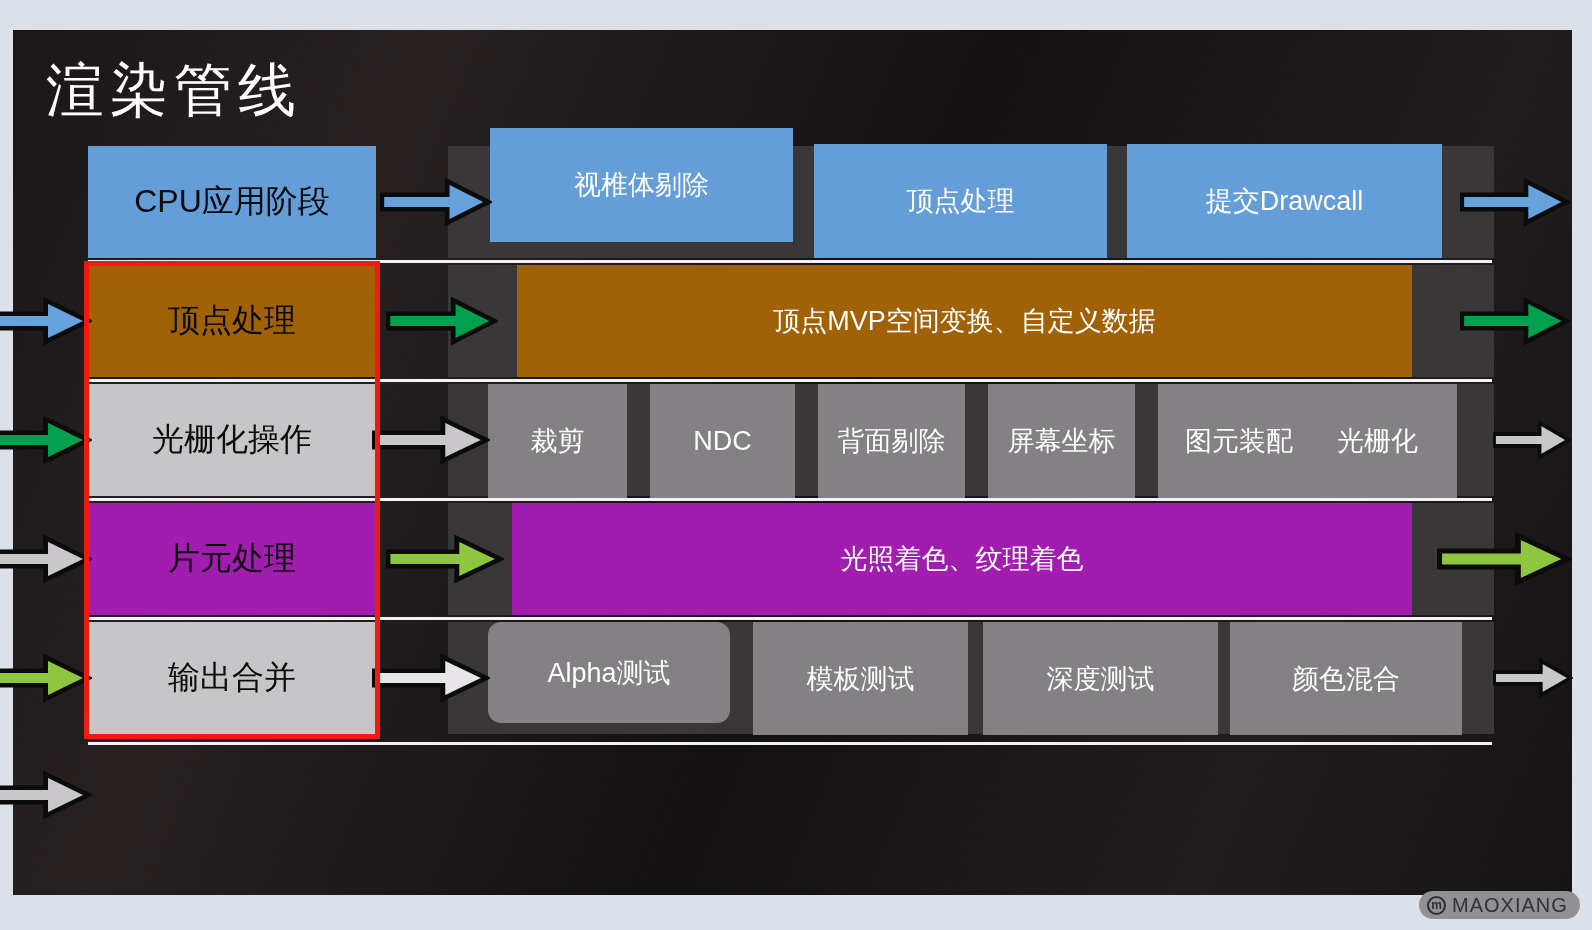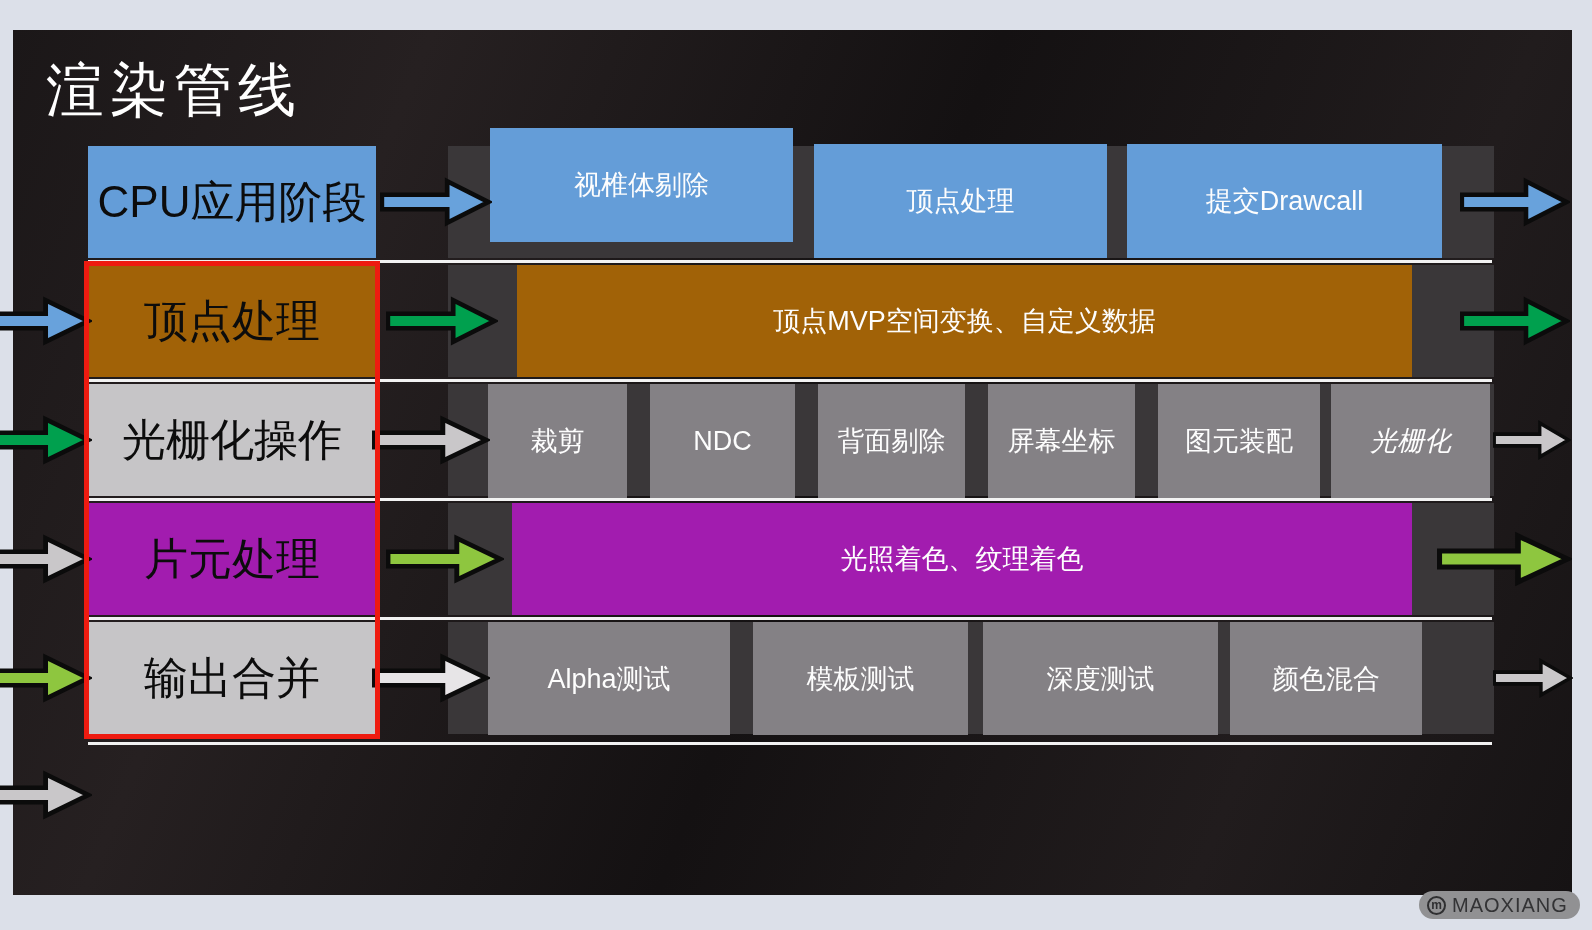--- a/index.html
+++ b/index.html
@@ -16,21 +16,21 @@
   .title{
     position:absolute;left:46px;top:52px;margin:0;z-index:3;
     color:#ffffff;font-size:58px;font-weight:500;letter-spacing:6px;
   }
   .track{position:absolute;z-index:1;background:#3a3739;}
   .rowline{position:absolute;z-index:2;height:3px;background:#f2f2f2;}
   .box{
     position:absolute;z-index:3;display:flex;align-items:center;justify-content:center;
     text-align:center;
   }
-  .stage{font-size:44px;color:#0c0c0c;}
+  .stage{font-size:32px;color:#0c0c0c;}
   .sub{font-size:27px;color:#fdfdfd;}
   .bar{font-size:27px;color:#fdfdfd;}
   .bg-blue{background:#649dd8;}
   .bg-green{background:#a16207;}
   .bg-ltgray{background:#c6c5c7;}
   .bg-lgreen{background:#a21caf;}
   .bg-gray{background:#848185;}
   .bg-yellow{background:#f8e300;}
   .framebuffer{font-size:34px;color:#111111;}
   .redframe{
@@ -122,38 +122,38 @@
     </div>
   <div class="box sub bg-gray" style="left:818px;top:384px;width:147px;height:114px;">
       <span>背面剔除</span>
     </div>
   <div class="box sub bg-gray" style="left:988px;top:384px;width:147px;height:114px;">
       <span>屏幕坐标</span>
     </div>
   <div class="box sub bg-gray" style="left:1158px;top:384px;width:162px;height:114px;">
       <span>图元装配</span>
     </div>
-  <div class="box sub bg-gray" style="left:1331px;top:384px;width:159px;height:114px;font-style:italic;">
+  <div class="box sub bg-gray" style="left:1298px;top:384px;width:159px;height:114px;">
       <span>光栅化</span>
     </div>
 
   <div class="box bar bg-lgreen" style="left:512px;top:503px;width:900px;height:112px;">
       <span>光照着色、纹理着色</span>
     </div>
 
-  <div class="box sub bg-gray" style="left:488px;top:622px;width:242px;height:113px;">
+  <div class="box sub bg-gray" style="left:488px;top:622px;width:242px;height:101px;border-radius:13px;">
       <span>Alpha测试</span>
     </div>
   <div class="box sub bg-gray" style="left:753px;top:622px;width:215px;height:113px;">
       <span>模板测试</span>
     </div>
   <div class="box sub bg-gray" style="left:983px;top:622px;width:235px;height:113px;">
       <span>深度测试</span>
     </div>
-  <div class="box sub bg-gray" style="left:1230px;top:622px;width:192px;height:113px;">
+  <div class="box sub bg-gray" style="left:1230px;top:622px;width:232px;height:113px;">
       <span>颜色混合</span>
     </div>
 
 
   <svg class="arrow c-blue" style="left:380px;top:175px;" width="112" height="54">
       <use href="#arr"></use>
     </svg>
   <svg class="arrow c-green" style="left:386px;top:294px;" width="112" height="54">
       <use href="#arr"></use>
     </svg>

